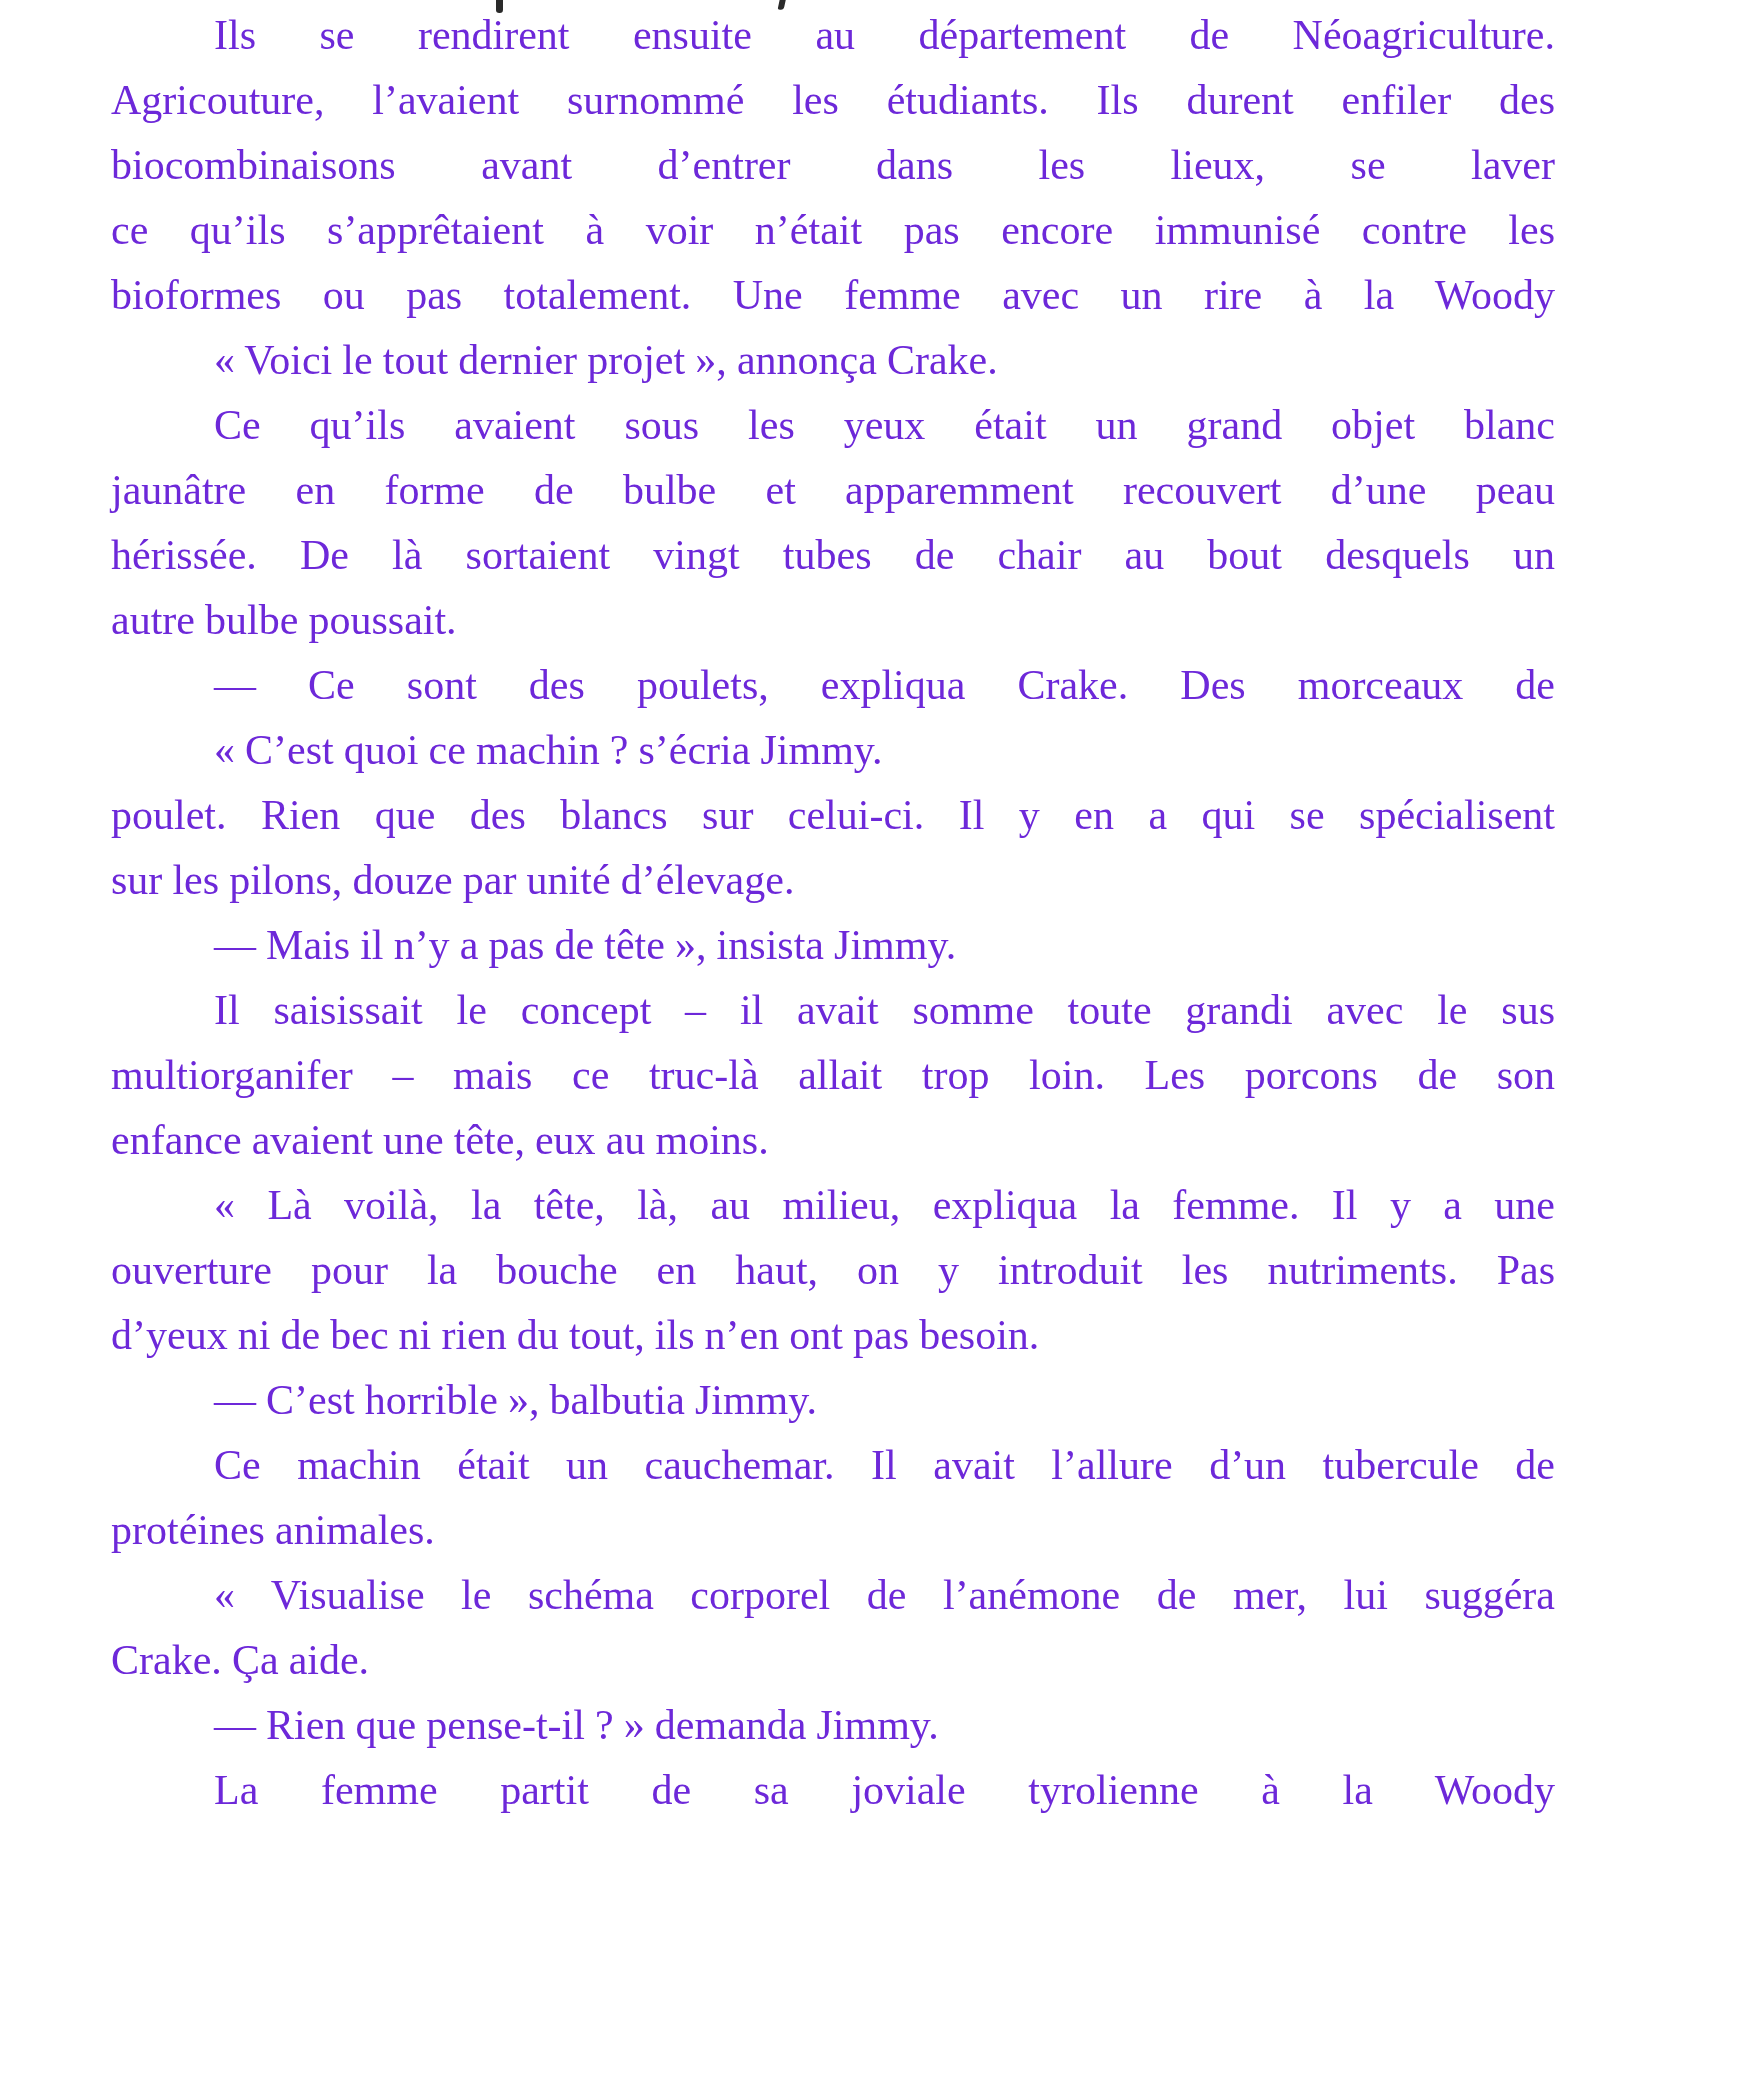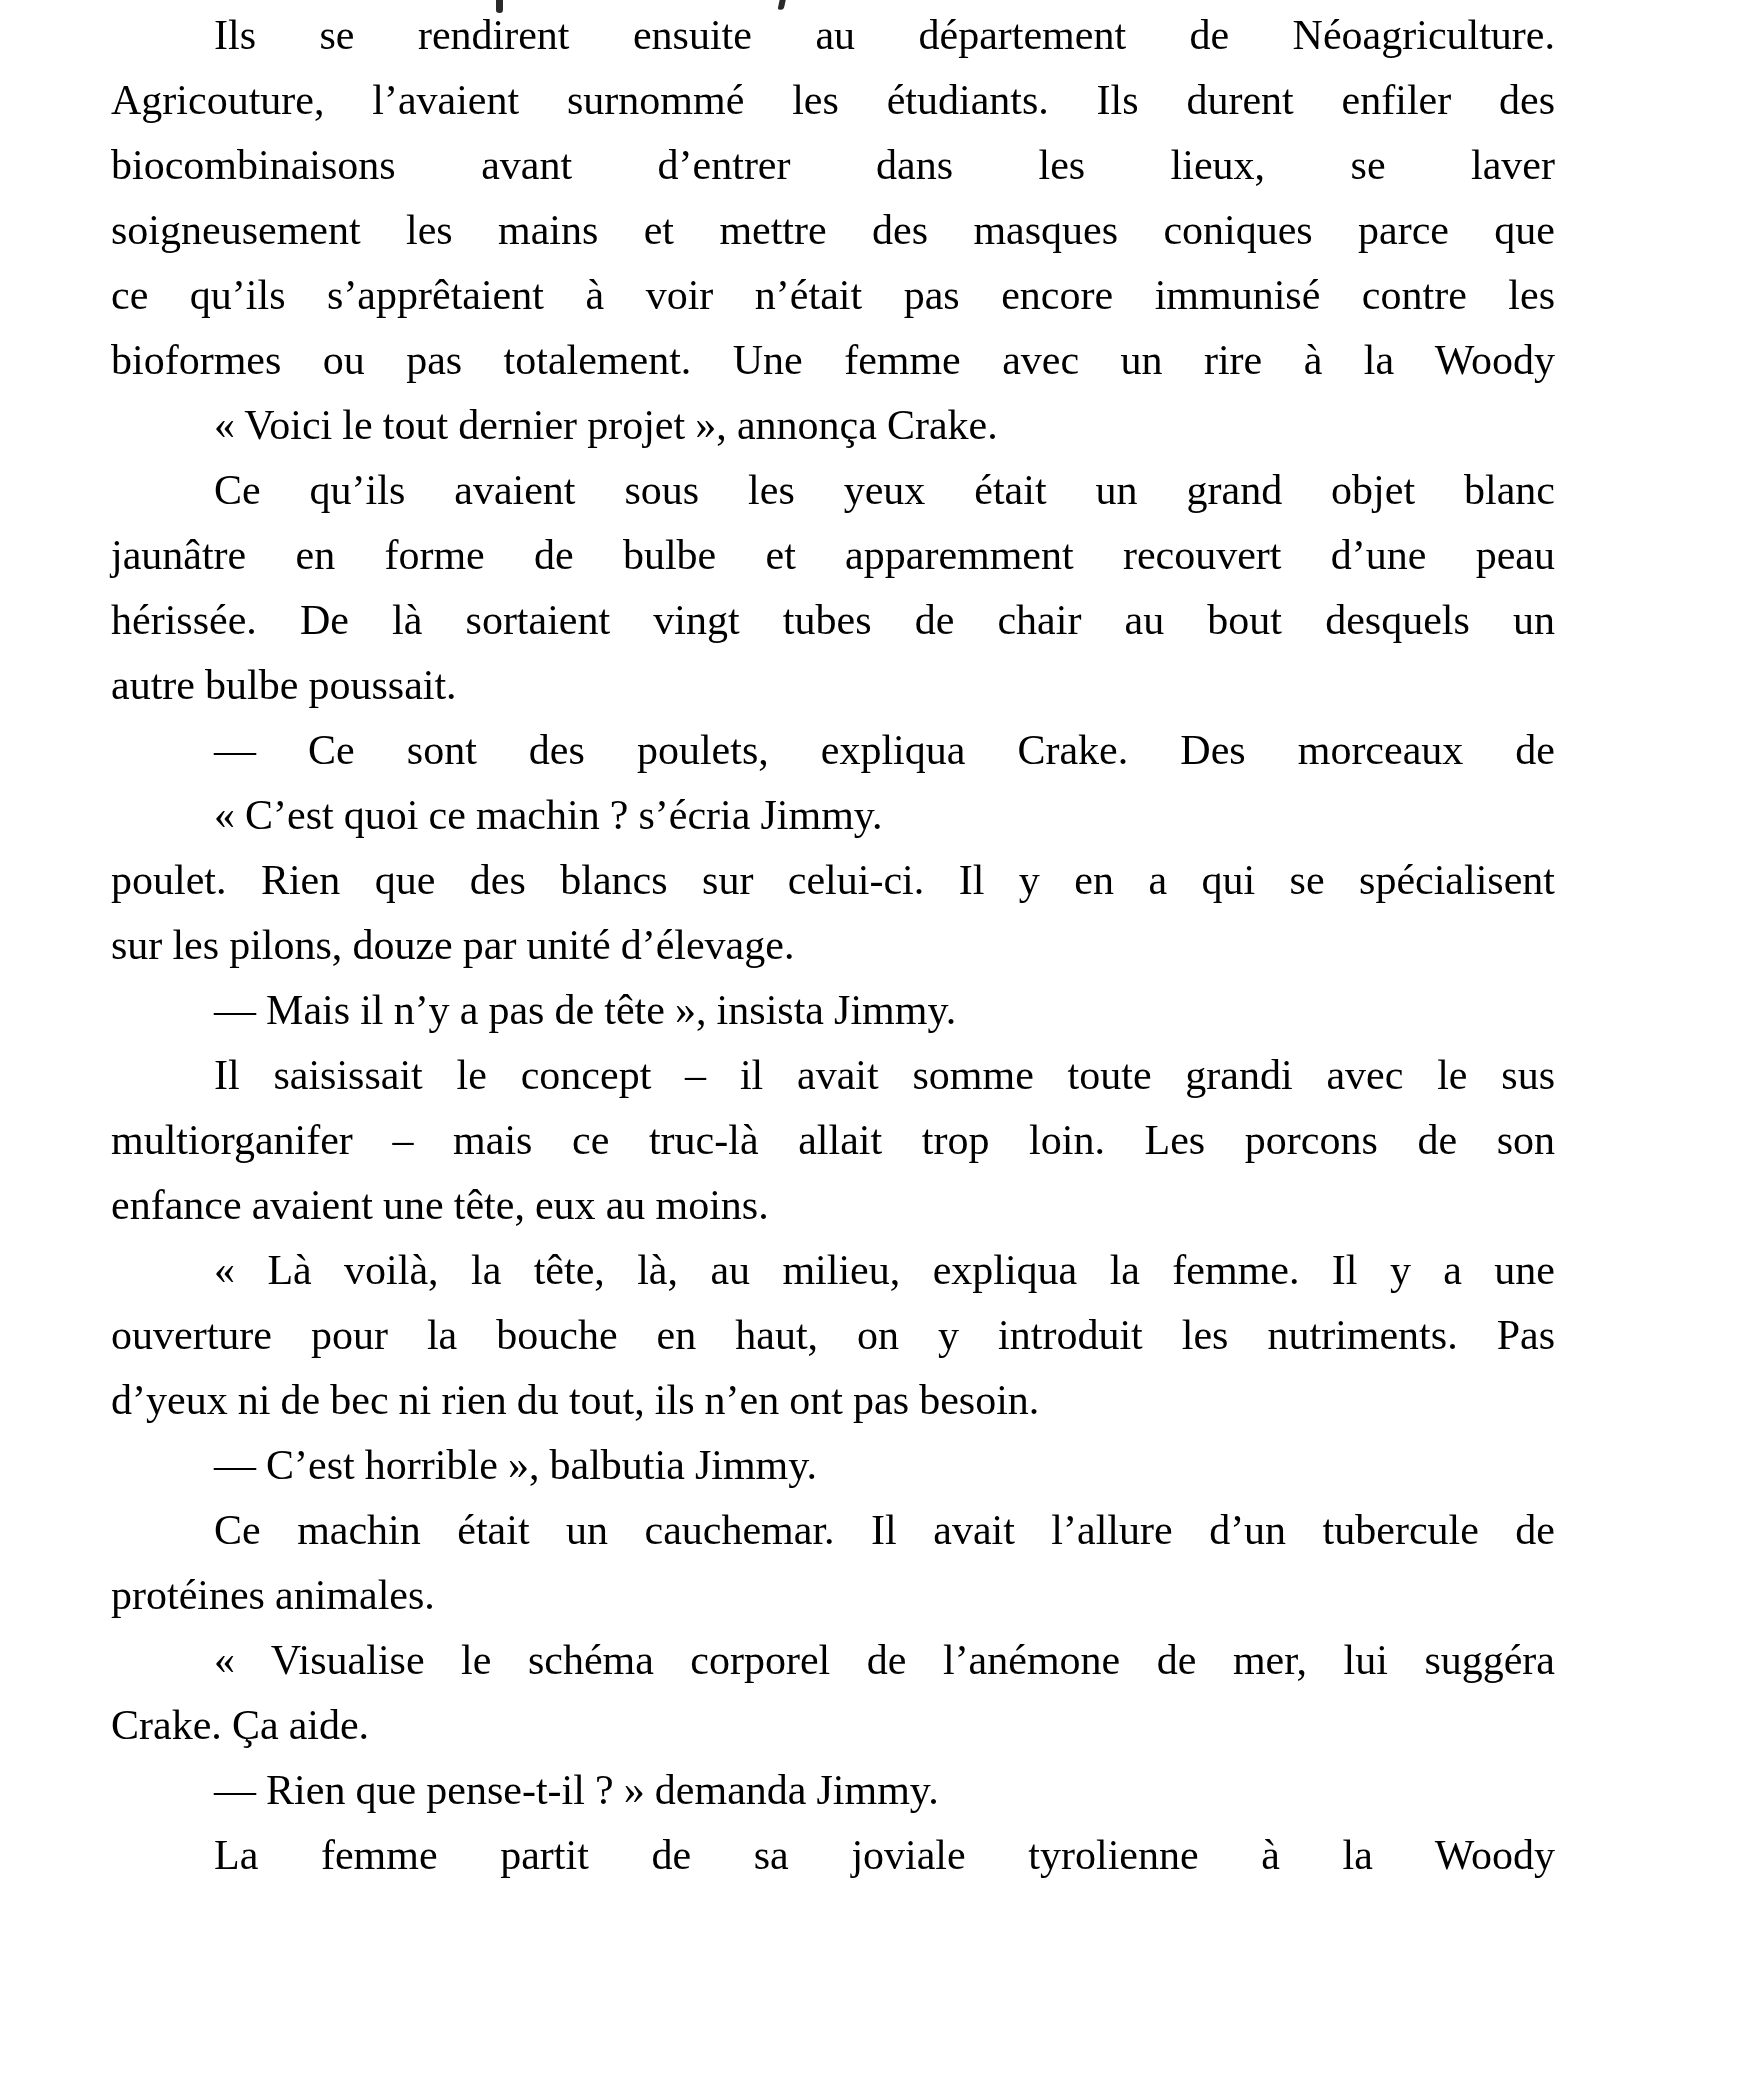--- a/index.html
+++ b/index.html
@@ -17,21 +17,21 @@
   }
   .text-column {
     position: absolute;
     left: 111px;
     top: 3.2px;
     width: 1444px;
   }
   .line {
     font-size: 42px;
     line-height: 65px;
-    color: #000000;
+    color: #6d28d9;
     text-align: justify;
     text-align-last: justify;
     word-spacing: -0.4px;
     white-space: normal;
   }
   .line.last {
     text-align-last: left;
   }
   .line.indent {
     text-indent: 103px;
@@ -62,21 +62,20 @@
 </head>
 <body>
 
 <div class="page">
   <div class="frag frag-1"></div>
   <div class="frag frag-2"></div>
   <div class="text-column">
       <div class="line indent"><span>Ils se rendirent ensuite au département de Néoagriculture.</span></div>
       <div class="line"><span>Agricouture, l’avaient surnommé les étudiants. Ils durent enfiler des</span></div>
       <div class="line"><span>biocombinaisons avant d’entrer dans les lieux, se laver</span></div>
-      <div class="line"><span>soigneusement les mains et mettre des masques coniques parce que</span></div>
       <div class="line"><span>ce qu’ils s’apprêtaient à voir n’était pas encore immunisé contre les</span></div>
       <div class="line"><span>bioformes ou pas totalement. Une femme avec un rire à la Woody</span></div>
       <div class="line indent last"><span>« Voici le tout dernier projet », annonça Crake.</span></div>
       <div class="line indent"><span>Ce qu’ils avaient sous les yeux était un grand objet blanc</span></div>
       <div class="line"><span>jaunâtre en forme de bulbe et apparemment recouvert d’une peau</span></div>
       <div class="line"><span>hérissée. De là sortaient vingt tubes de chair au bout desquels un</span></div>
       <div class="line last"><span>autre bulbe poussait.</span></div>
       <div class="line indent"><span>— Ce sont des poulets, expliqua Crake. Des morceaux de</span></div>
       <div class="line indent last"><span>« C’est quoi ce machin ? s’écria Jimmy.</span></div>
       <div class="line"><span>poulet. Rien que des blancs sur celui-ci. Il y en a qui se spécialisent</span></div>

